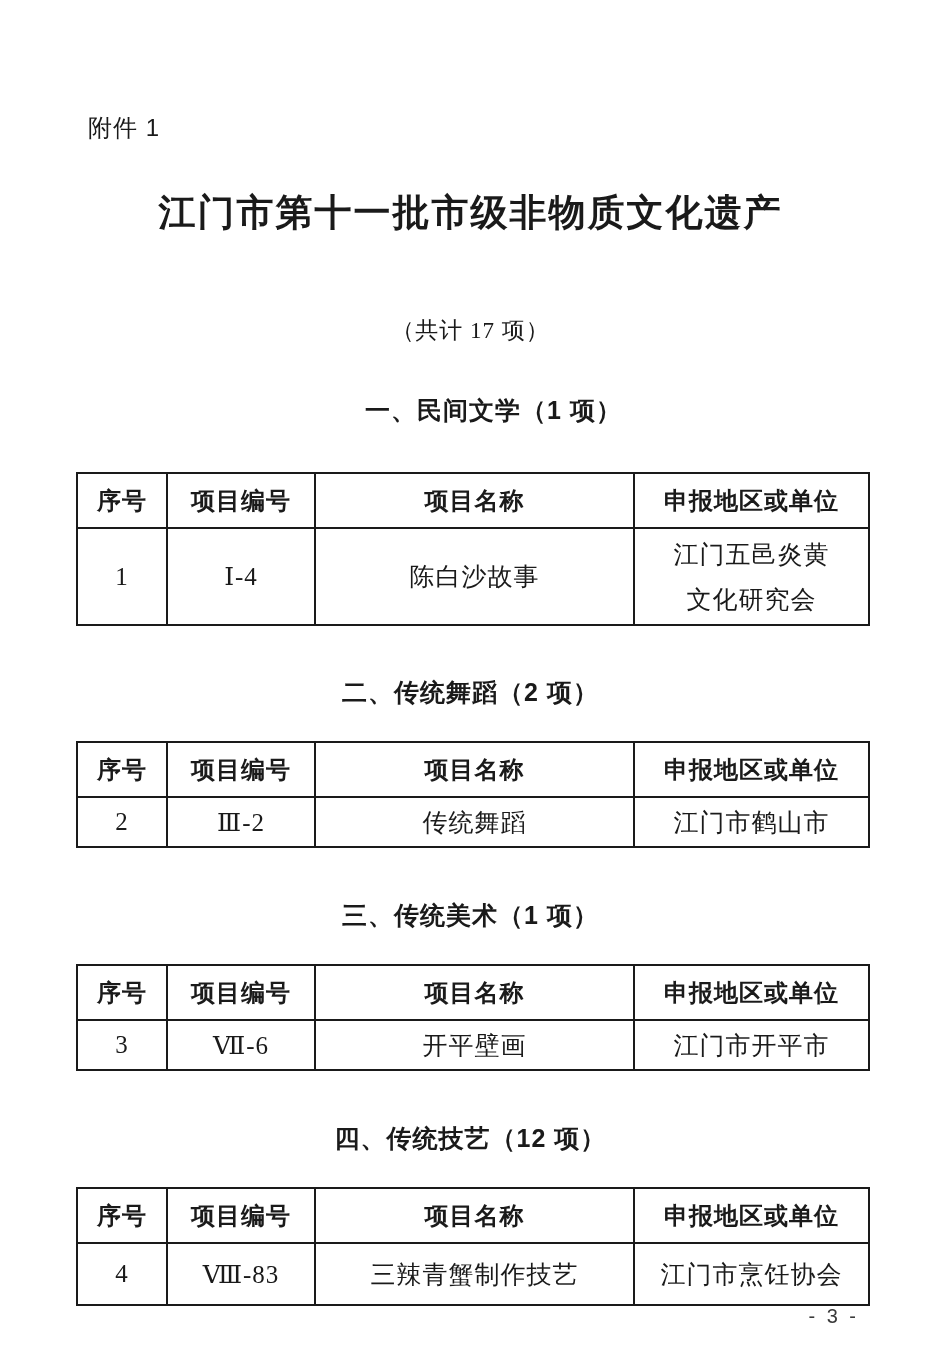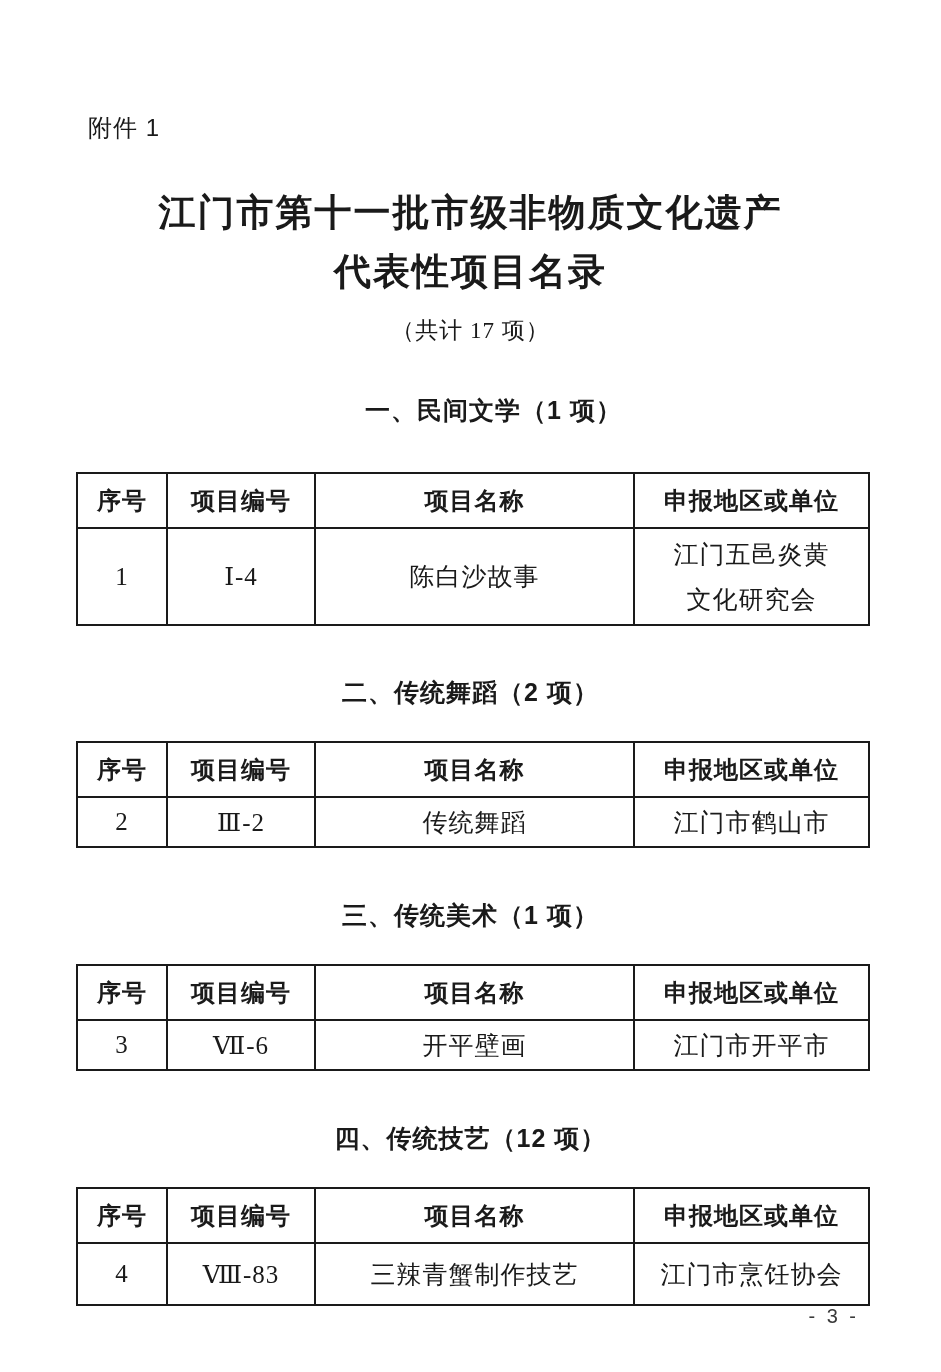--- a/index.html
+++ b/index.html
@@ -76,21 +76,20 @@
   }
 </style>
 </head>
 <body>
 
 <div class="page">
 
   <div class="attachment-label">附件 1</div>
 
   <div class="doc-title line1">江门市第十一批市级非物质文化遗产</div>
-  <div class="doc-title line2">代表性项目名录</div>
   <div class="doc-subtitle">（共计 17 项）</div>
 
   <div class="section-heading sh-1">一、民间文学（1 项）</div>
 
   <table class="projects tbl-1">
     <colgroup>
         <col class="col-no">
         <col class="col-code">
         <col class="col-name">
         <col class="col-unit">

